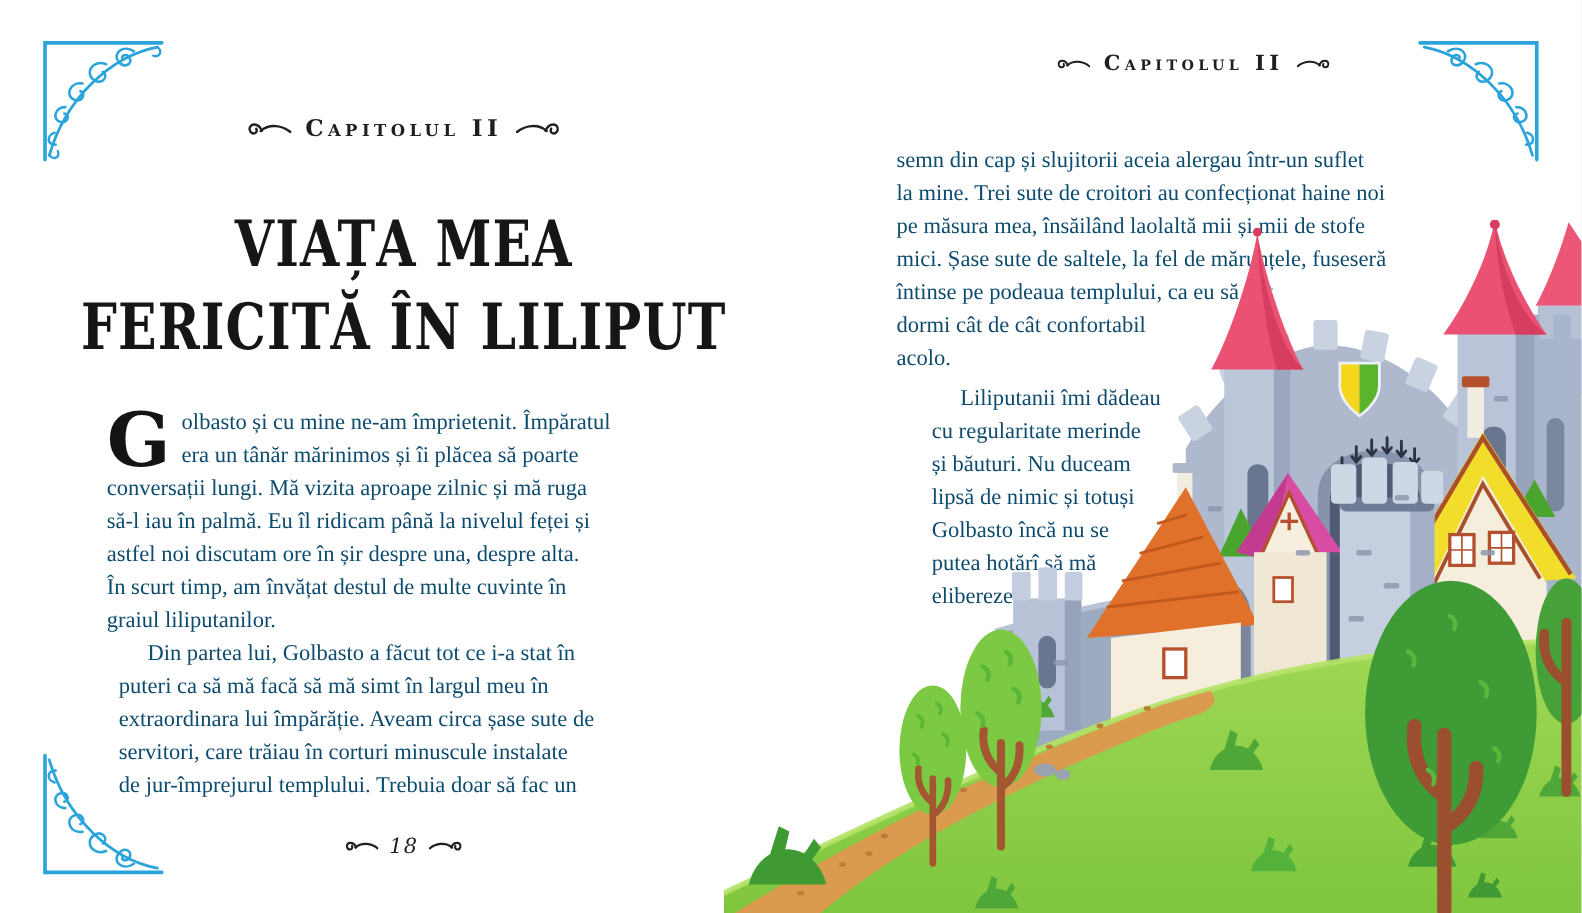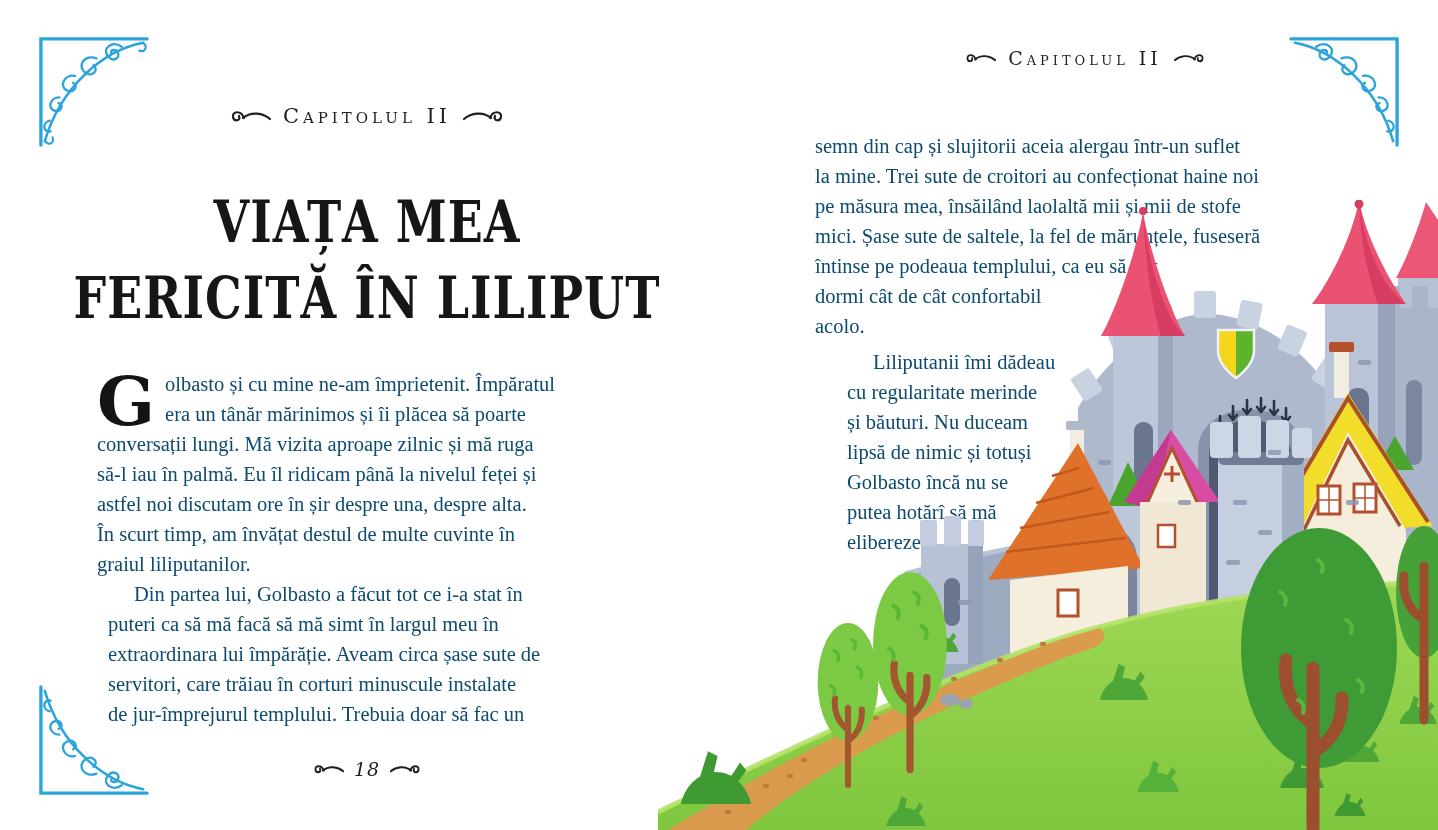--- a/index.html
+++ b/index.html
@@ -8,21 +8,21 @@
   .abs{position:absolute;}
 
   
   .corner{width:112px;height:112px;color:#2ba3db;}
   .corner-tl{left:38px;top:36px;}
   .corner-bl{left:38px;top:684px;transform:scaleY(-1);}
   .corner-tr{left:1288px;top:36px;transform:scaleX(-1);}
 
   
   .chapter-row{display:flex;align-items:center;justify-content:center;gap:12px;color:#1f1f1f;}
-  .chapter-text{font-family:"DejaVu Serif", serif;font-variant:small-caps;font-weight:400;
+  .chapter-text{font-family:"DejaVu Serif", serif;font-variant:small-caps;font-weight:700;
                 font-size:21px;letter-spacing:4px;white-space:pre;}
   .flor{width:40px;height:16px;color:#1f1f1f;}
   .flor.mirror{transform:scaleX(-1);}
   .flor.small{width:30px;height:12px;}
 
   
   .book-title{font-family:"DejaVu Serif", serif;font-weight:700;font-size:46px;line-height:60px;
               letter-spacing:1px;text-align:center;white-space:pre;color:#161616;
               transform:scaleY(1.26);transform-origin:top center;}
 

